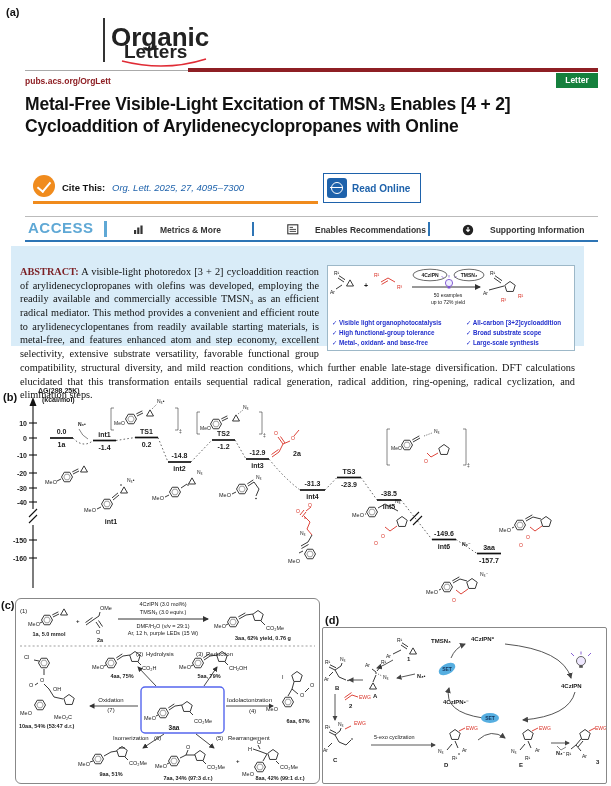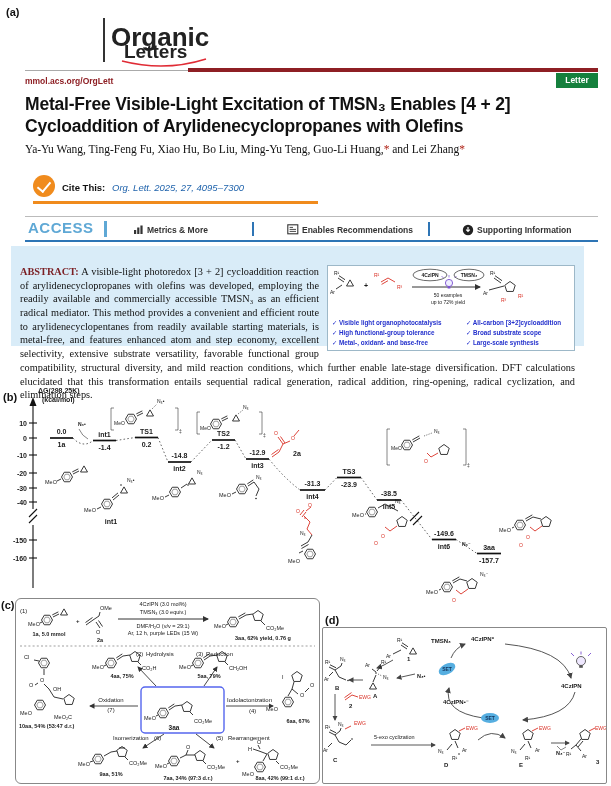--- a/index.html
+++ b/index.html
@@ -33,21 +33,21 @@
   .ro-box{position:absolute;left:323px;top:173px;width:96px;height:28px;border:1.5px solid #1e62ab;
           background:#fff;display:flex;align-items:center}
   .ro-icon{width:20px;height:20px;background:#1e62ab;border-radius:3px;position:relative;margin-left:3px}
   .ro-icon::before{content:"";position:absolute;left:4px;top:4px;width:10px;height:10px;border:1.4px solid #fff;border-radius:50%}
   .ro-icon::after{content:"";position:absolute;left:3px;top:8.6px;width:13px;height:1.4px;background:#fff}
   .ro-text{font-size:10px;font-weight:bold;color:#1e62ab;margin-left:5px}
   
   .hairline{position:absolute;left:25px;top:216px;width:573px;height:1px;background:#bbb}
   .access{position:absolute;left:28px;top:219px;font-size:15px;font-weight:bold;color:#5fa8d5;letter-spacing:0.5px}
   .acc-bar{position:absolute;left:104px;top:221px;width:2.5px;height:16px;background:#5fa8d5}
-  .acc-item{position:absolute;top:224px;font-size:8.5px;font-weight:bold;color:#333;display:flex;gap:3px;align-items:center}
+  .acc-item{position:absolute;top:224px;font-size:8.5px;font-weight:bold;color:#333;display:flex;gap:16px;align-items:center}
   .acc-sep{position:absolute;top:222px;width:1.5px;height:14px;background:#2e75b5}
   .blue-line{position:absolute;left:25px;top:240px;width:573px;height:2.2px;background:#2e75b5}
   
   .abstract{position:absolute;left:11px;top:246px;width:573px;height:100px;background:#d9ecf8;
             box-sizing:border-box;padding:19px 9px 4px 9px}
   .ga{float:right;width:248px;height:86px;background:#fff;border:0.6px solid #9db8c8;margin:0 0 2px 8px;box-sizing:border-box}
   .abstract p{margin:0;font-family:"Liberation Serif","DejaVu Serif",serif;font-size:10.3px;
               line-height:1.33;text-align:justify;color:#111}
   .ab-label{font-weight:bold;color:#7b1f24}
   .checks{display:flex;font-size:6.3px;font-weight:bold;color:#2330cc;padding:1px 0 0 4px;line-height:1.6}
@@ -92,31 +92,34 @@
 
   <span class="plabel" style="left:6px;top:6px">(a)</span>
   <span class="logo-div"></span>
   <span class="jn1">Organic</span>
   <span class="jn2">Letters</span>
   <svg class="abs" style="left:120px;top:58px" width="90" height="12">
     <path d="M2,3 Q45,14 86,1" fill="none" stroke="#e02b35" stroke-width="1.6"></path>
   </svg>
   <div class="rule-gray"></div>
   <div class="rule-maroon"></div>
-  <span class="site-url">mmol.acs.org/OrgLett</span>
+  <span class="site-url">pubs.acs.org/OrgLett</span>
   <div class="badge">Letter</div>
 
   <div class="title" style="top:94px">Metal-Free Visible-Light Excitation of TMSN₃ Enables [4 + 2]</div>
-  <div class="title" style="top:116px">Cycloaddition of Arylidenecyclopropanes with Olefins</div>
-  <div class="authors"><span>Ya-Yu Wang, Ting-Feng Fu, Xiao Hu, Bo Liu, Ming-Yu Teng, Guo-Li Huang,</span><span class="star">*</span><span> and Lei Zhang</span><span class="star">*</span></div>
+  <div class="title" style="top:116px">Cycloaddition of Arylidenecyclopropanes with Online</div>
 
   <div class="cite-icon"></div>
   <span class="cite-label">Cite This:</span>
   <span class="cite-ref">Org. Lett. 2025, 27, 4095–7300</span>
   <div class="cite-line"></div>
+  <div class="ro-box">
+    <span class="ro-icon"></span>
+    <span class="ro-text">Read Online</span>
+  </div>
 
   <div class="hairline"></div>
   <span class="access">ACCESS</span>
   <span class="acc-bar"></span>
   <div class="acc-item" style="left:133px">
     <svg width="11" height="11">
         <rect x="1" y="6" width="2.2" height="4" fill="#333"></rect>
         <rect x="4.2" y="3.5" width="2.2" height="6.5" fill="#333"></rect>
         <rect x="7.4" y="1.5" width="2.2" height="8.5" fill="#333"></rect>
       </svg>

